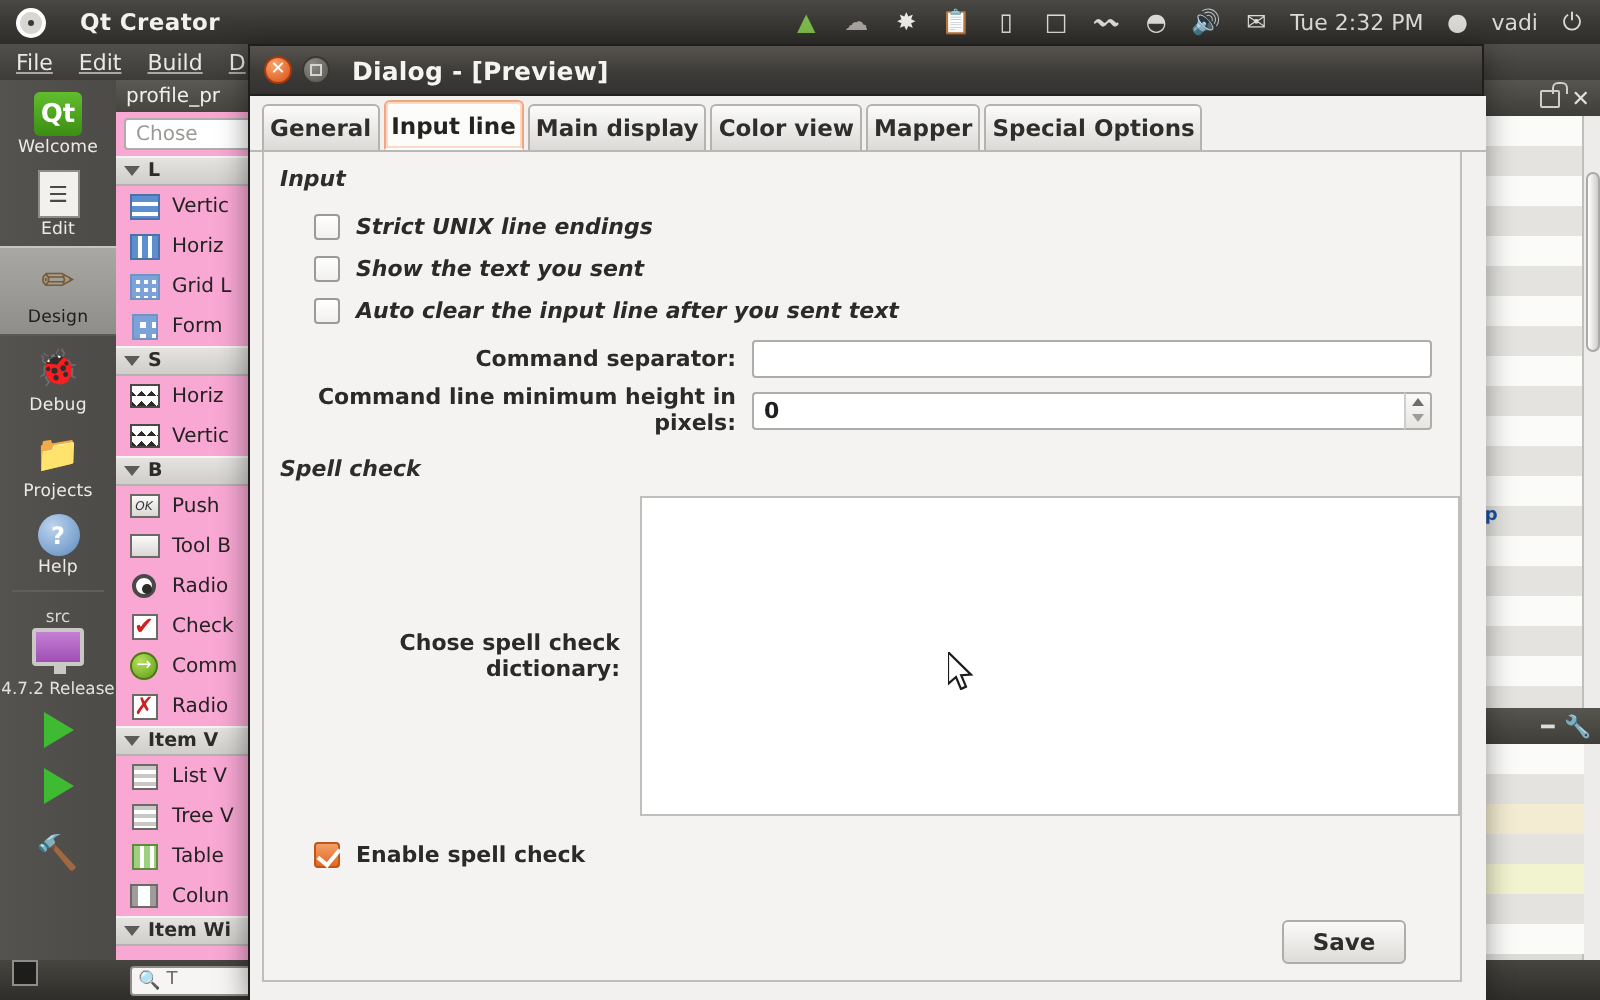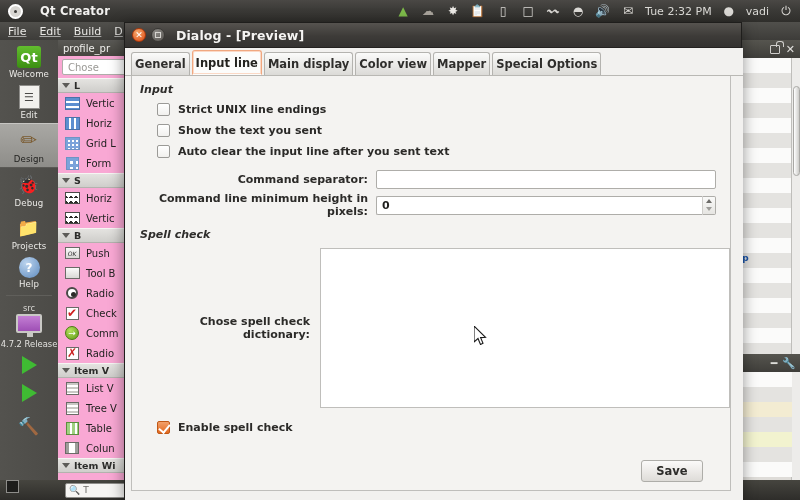--- a/index.html
+++ b/index.html
@@ -192,21 +192,21 @@
     background:#fcfcfb; height:25px;
     border:1px solid #f0a780; border-bottom:1px solid #fcfcfb;
     box-shadow: inset 0 0 0 1px #fbd9c6;
     color:#24231f;
   }
 
   #tabpage{ position:absolute;left:6px;top:28px;width:600px;height:415px;
      background:#f4f3f1; border:1px solid #bfbebb; border-top:none; }
 
   .grp-title{ font-size:11px;font-weight:bold;color:#2e2d2b; padding:7px 0 3px 8px;font-style:italic;}
-  .cbrow{ display:flex;align-items:center;gap:8px;height:21px;padding-left:25px;}
+  .cbrow{ display:flex;align-items:flex-end;gap:8px;height:21px;padding-left:25px;font-style:italic;}
   .cbox{ width:13px;height:13px;border:1px solid #9b9a97;background:linear-gradient(to bottom,#ffffff,#f1f0ee);
      border-radius:2px;}
   .cbox.checked{ background:linear-gradient(to bottom,#f2a06a,#e2691f); border-color:#c05716;
      position:relative;}
   .cbox.checked:after{content:"";position:absolute;left:3px;top:0px;width:5px;height:9px;
      border:solid #fff;border-width:0 2px 2px 0;transform:rotate(40deg);}
   .cblabel{ font-size:11px;color:#2b2a28;font-weight:bold;}
 
   .frow{ display:flex;align-items:center;height:26px;padding-left:8px; gap:8px;}
   .flabel{ font-size:11px;color:#2b2a28;font-weight:bold; text-align:right; width:228px;}

